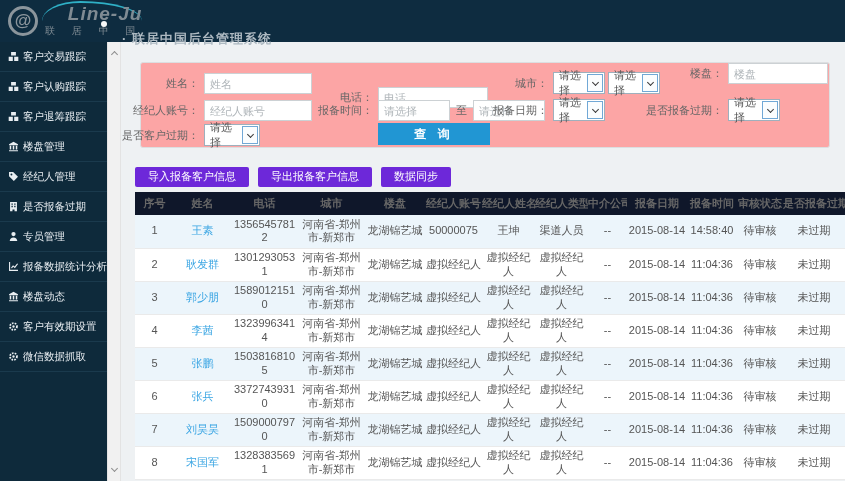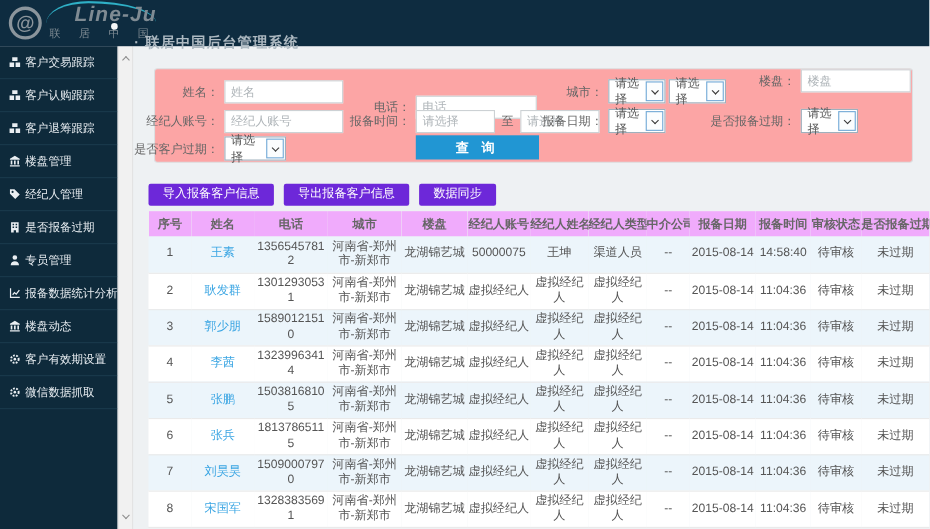--- a/index.html
+++ b/index.html
@@ -59,21 +59,21 @@
                color:#fff; border:none; font-size:12px; font-weight:bold; letter-spacing:4px;
                cursor:pointer; font-family:inherit; }
 
   .actions { position:absolute; left:14px; top:125px; display:flex; }
   .btn-action { height:20px; line-height:20px; padding:0 13px; margin-right:9px; background:#6d28d9;
                 color:#fff; border:none; font-size:11px; border-radius:2px; cursor:pointer;
                 font-family:Liberation Mono, monospace; white-space:nowrap; }
 
   .table-wrap { position:absolute; left:14px; top:150px; right:0; }
   table { width:100%; border-collapse:collapse; table-layout:fixed; }
-  thead th { background:#f0abfc; height:23px; color:#666; font-size:11px; font-weight:bold;
+  thead th { background:#0f172a; height:23px; color:#666; font-size:11px; font-weight:bold;
              white-space:nowrap; overflow:hidden; text-align:center; }
   tbody td { height:33px; text-align:center; color:#555; font-size:11px;
              border-bottom:1px solid #eaeaea; padding:2px 1px; line-height:1.25; word-break:break-all; }
   tbody tr:nth-child(odd) td { background:#ecf5fb; }
   tbody tr:nth-child(even) td { background:#fff; }
   td.link { color:#3aa5e3; cursor:pointer; }
 </style>
 </head>
 <body>
 
@@ -379,21 +379,21 @@
               <td>虚拟经纪人</td>
               <td>--</td>
               <td>2015-08-14</td>
               <td>11:04:36</td>
               <td>待审核</td>
               <td>未过期</td>
             </tr>
             <tr>
               <td>6</td>
               <td class="link">张兵</td>
-              <td>18137865115</td>
+              <td>33727439310</td>
               <td>河南省-郑州市-新郑市</td>
               <td>龙湖锦艺城</td>
               <td>虚拟经纪人</td>
               <td>虚拟经纪人</td>
               <td>虚拟经纪人</td>
               <td>--</td>
               <td>2015-08-14</td>
               <td>11:04:36</td>
               <td>待审核</td>
               <td>未过期</td>

